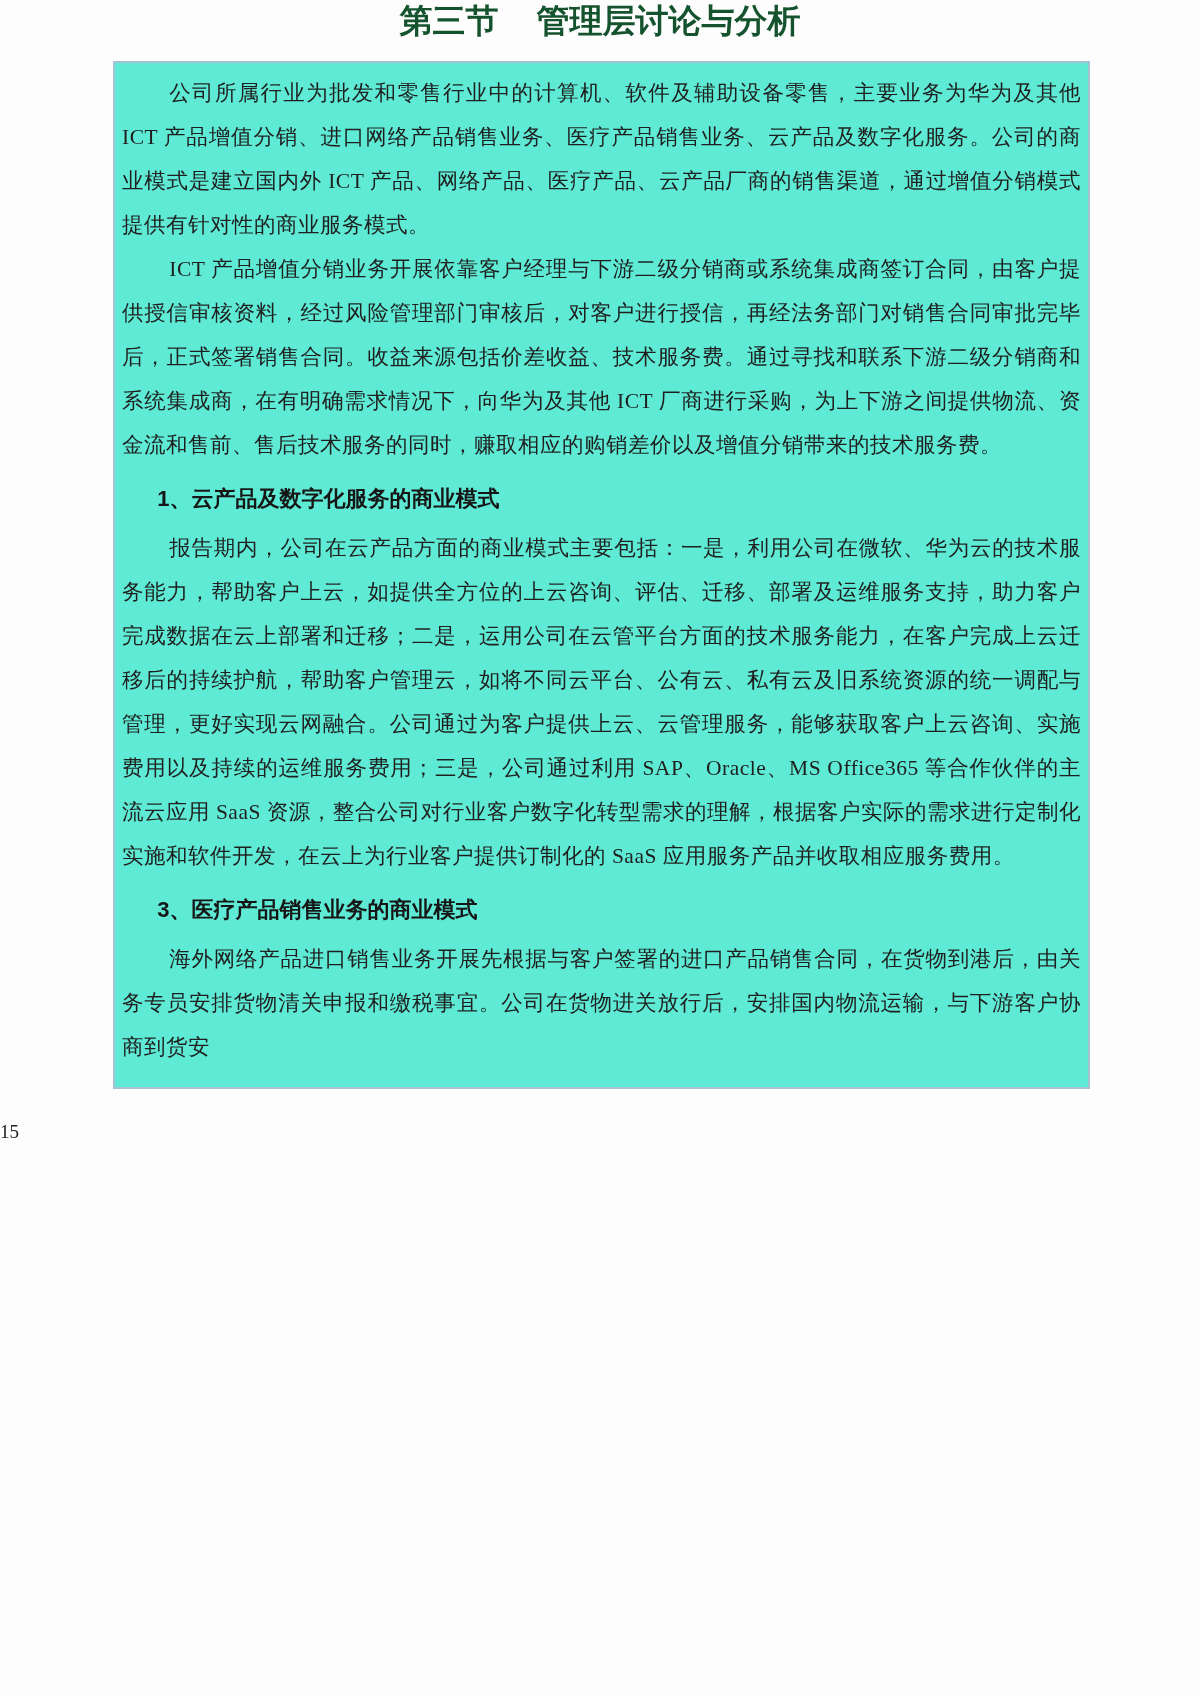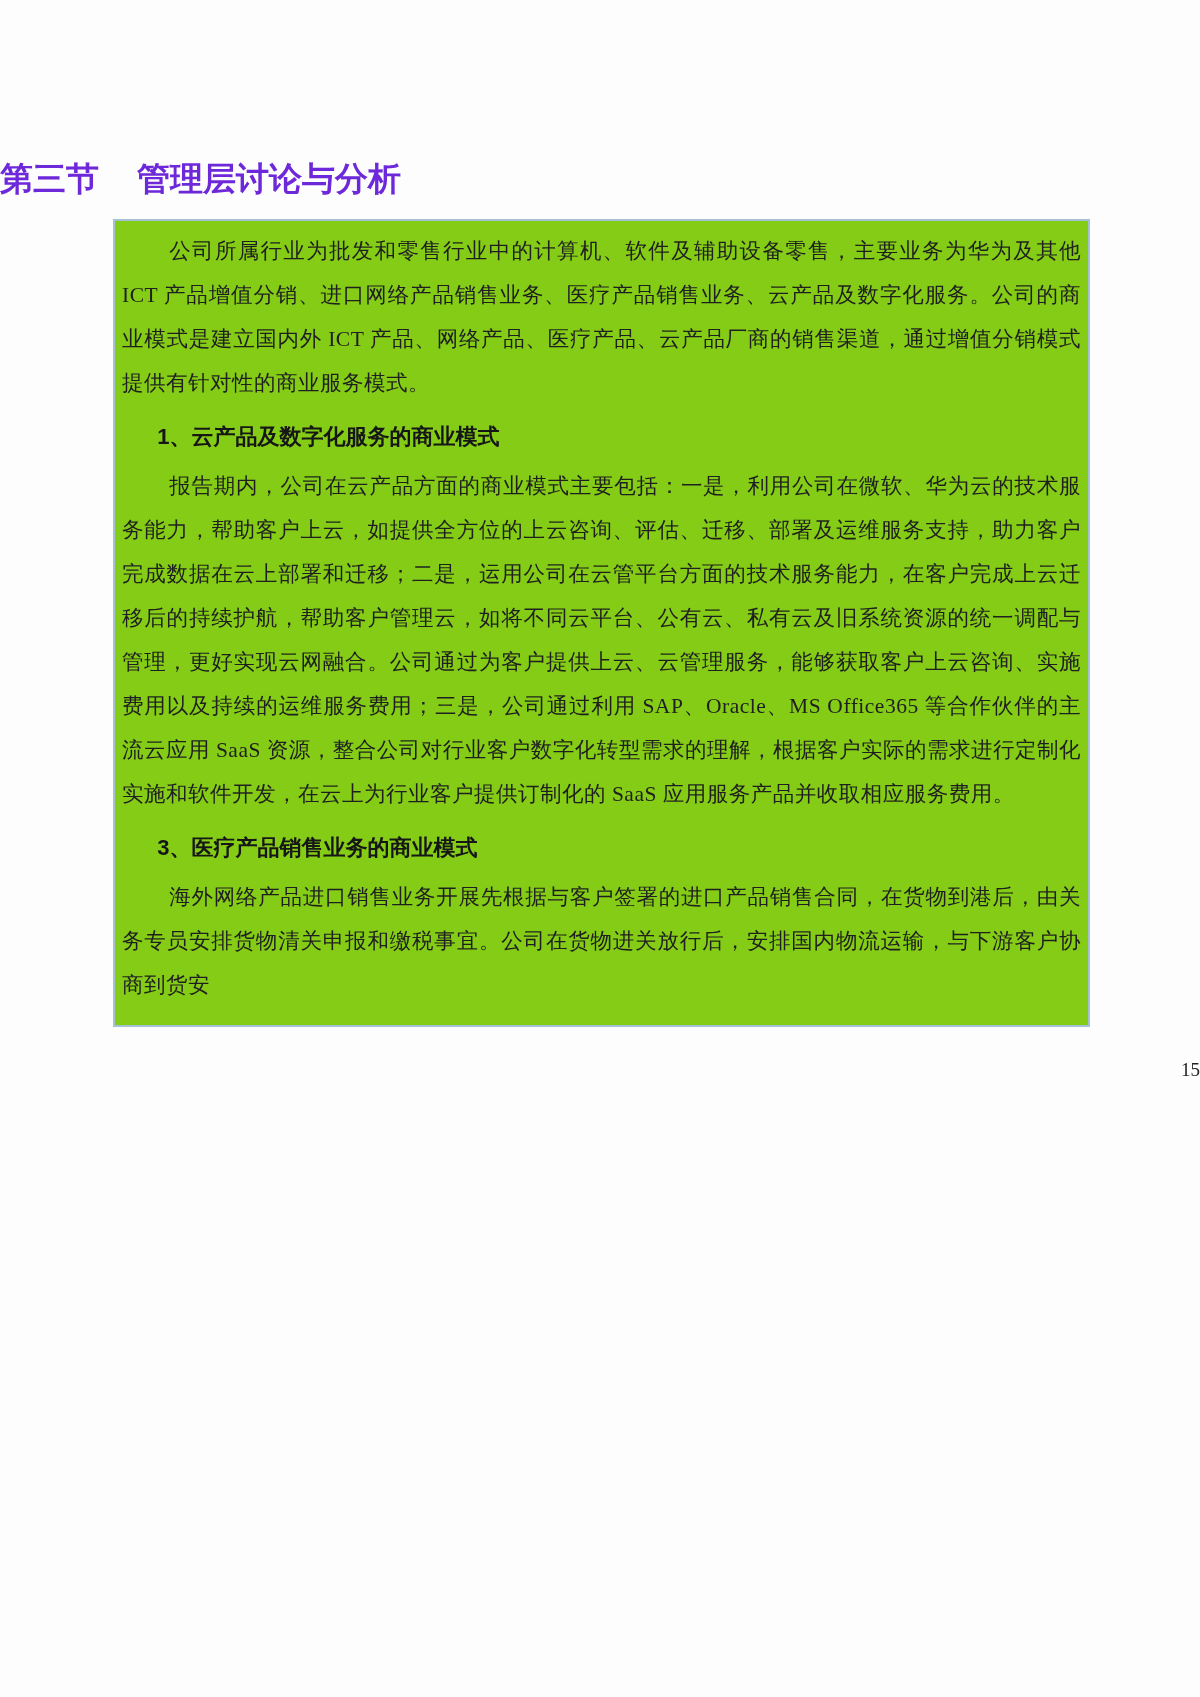--- a/index.html
+++ b/index.html
@@ -12,44 +12,44 @@
   body{
     width:1200px; height:1697px;
     background:var(--page-bg);
     color:var(--text);
     font-family:"Liberation Serif","DejaVu Serif",serif;
     overflow:hidden;
   }
   .page{ position:relative; width:1200px; height:1697px; }
 
   .doc-title{
-    padding-top:158px;
+    text-align:center;
     font-family:"Liberation Sans","DejaVu Sans",sans-serif;
     font-weight:bold;
     font-size:33px;
     line-height:1.25;
-    color:#6d28d9;
+    color:#14532d;
   }
   .title-gap{ display:inline-block; width:38px; }
 
   .section-heading{
     margin:22px 110px 0 125px;
     font-family:"Liberation Sans","DejaVu Sans",sans-serif;
     font-weight:bold;
     font-size:25px;
     line-height:1.2;
     color:#161616;
   }
   .section-gap{ display:inline-block; width:46px; }
 
   .content-box{
     margin:20px 110px 0 113px;
     border:2px solid var(--box-border);
     padding:8px 7px 18px 7px;
-    background:#84cc16;
+    background:#5eead4;
   }
   .para{
     font-size:21.5px;
     line-height:44px;
     letter-spacing:0.5px;
     text-align:justify;
     text-justify:inter-ideograph;
     text-indent:2.2em;
     margin:0;
     color:var(--text);
@@ -59,37 +59,38 @@
     font-weight:bold;
     line-height:44px;
     text-indent:1.6em;
     margin:10px 0 5px 0;
     color:#161616;
     font-family:"Liberation Sans","DejaVu Sans",sans-serif;
   }
 
   .page-number{
     margin-top:32px;
-    text-align:right;
+    text-align:left;
     font-size:19px;
     color:#222;
   }
 </style>
 </head>
 <body>
 
 <div class="page">
 
   <div class="doc-title">
     <span>第三节</span><span class="title-gap"></span><span>管理层讨论与分析</span>
   </div>
 
 
   <div class="content-box">
       <p class="para">公司所属行业为批发和零售行业中的计算机、软件及辅助设备零售，主要业务为华为及其他 ICT 产品增值分销、进口网络产品销售业务、医疗产品销售业务、云产品及数字化服务。公司的商业模式是建立国内外 ICT 产品、网络产品、医疗产品、云产品厂商的销售渠道，通过增值分销模式提供有针对性的商业服务模式。</p>
+      <p class="para">ICT 产品增值分销业务开展依靠客户经理与下游二级分销商或系统集成商签订合同，由客户提供授信审核资料，经过风险管理部门审核后，对客户进行授信，再经法务部门对销售合同审批完毕后，正式签署销售合同。收益来源包括价差收益、技术服务费。通过寻找和联系下游二级分销商和系统集成商，在有明确需求情况下，向华为及其他 ICT 厂商进行采购，为上下游之间提供物流、资金流和售前、售后技术服务的同时，赚取相应的购销差价以及增值分销带来的技术服务费。</p>
       <p class="subheading">1、云产品及数字化服务的商业模式</p>
       <p class="para">报告期内，公司在云产品方面的商业模式主要包括：一是，利用公司在微软、华为云的技术服务能力，帮助客户上云，如提供全方位的上云咨询、评估、迁移、部署及运维服务支持，助力客户完成数据在云上部署和迁移；二是，运用公司在云管平台方面的技术服务能力，在客户完成上云迁移后的持续护航，帮助客户管理云，如将不同云平台、公有云、私有云及旧系统资源的统一调配与管理，更好实现云网融合。公司通过为客户提供上云、云管理服务，能够获取客户上云咨询、实施费用以及持续的运维服务费用；三是，公司通过利用 SAP、Oracle、MS Office365 等合作伙伴的主流云应用 SaaS 资源，整合公司对行业客户数字化转型需求的理解，根据客户实际的需求进行定制化实施和软件开发，在云上为行业客户提供订制化的 SaaS 应用服务产品并收取相应服务费用。</p>
       <p class="subheading">3、医疗产品销售业务的商业模式</p>
       <p class="para">海外网络产品进口销售业务开展先根据与客户签署的进口产品销售合同，在货物到港后，由关务专员安排货物清关申报和缴税事宜。公司在货物进关放行后，安排国内物流运输，与下游客户协商到货安</p>
     </div>
 
   <div class="page-number">15</div>
 
 </div>
 

